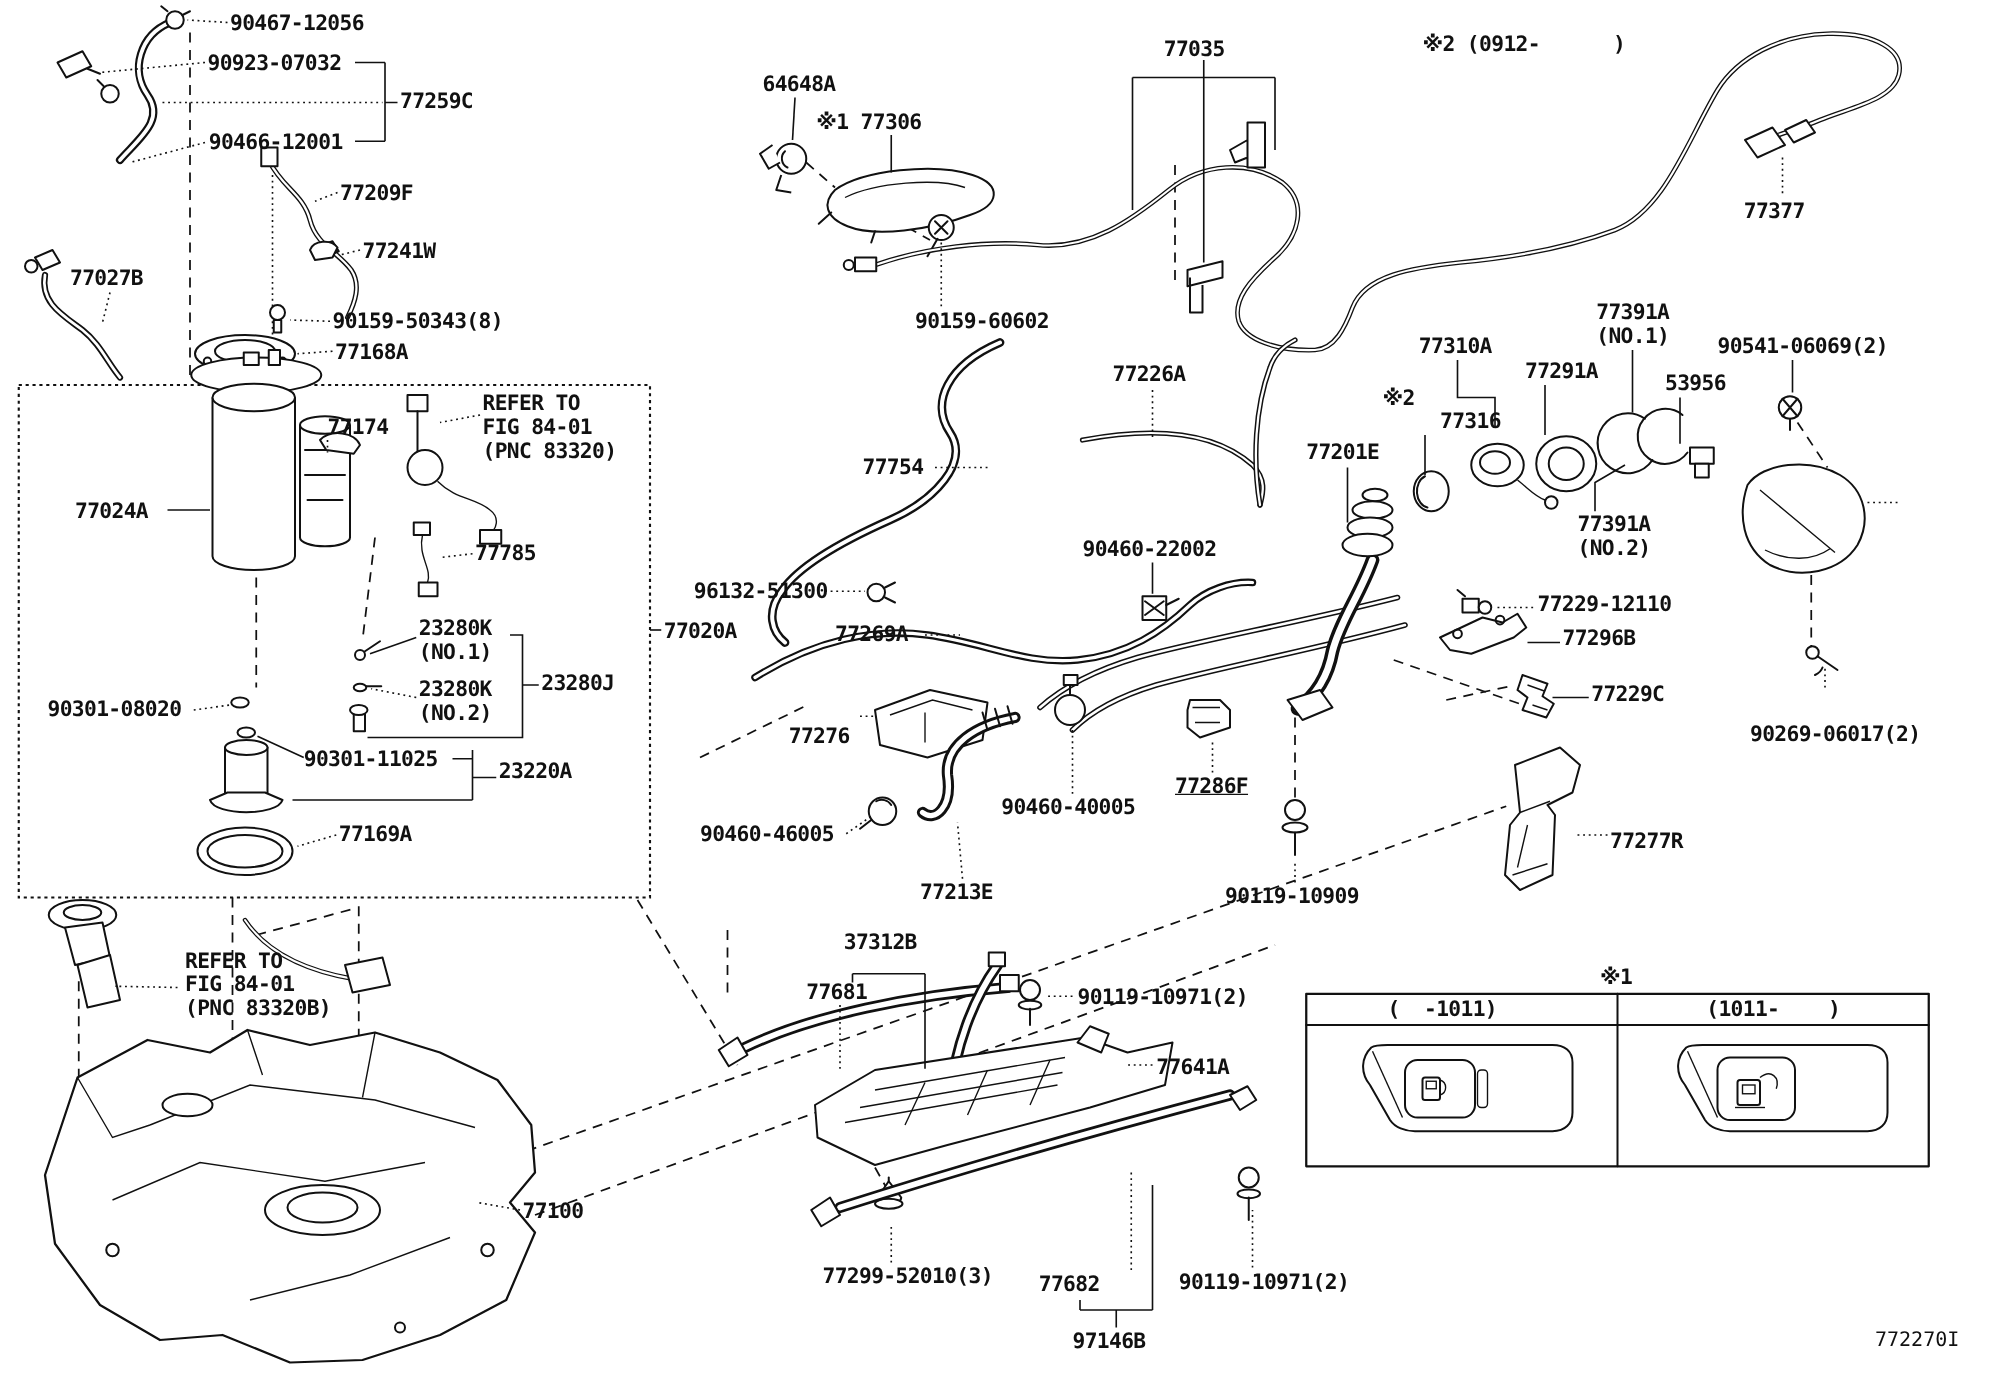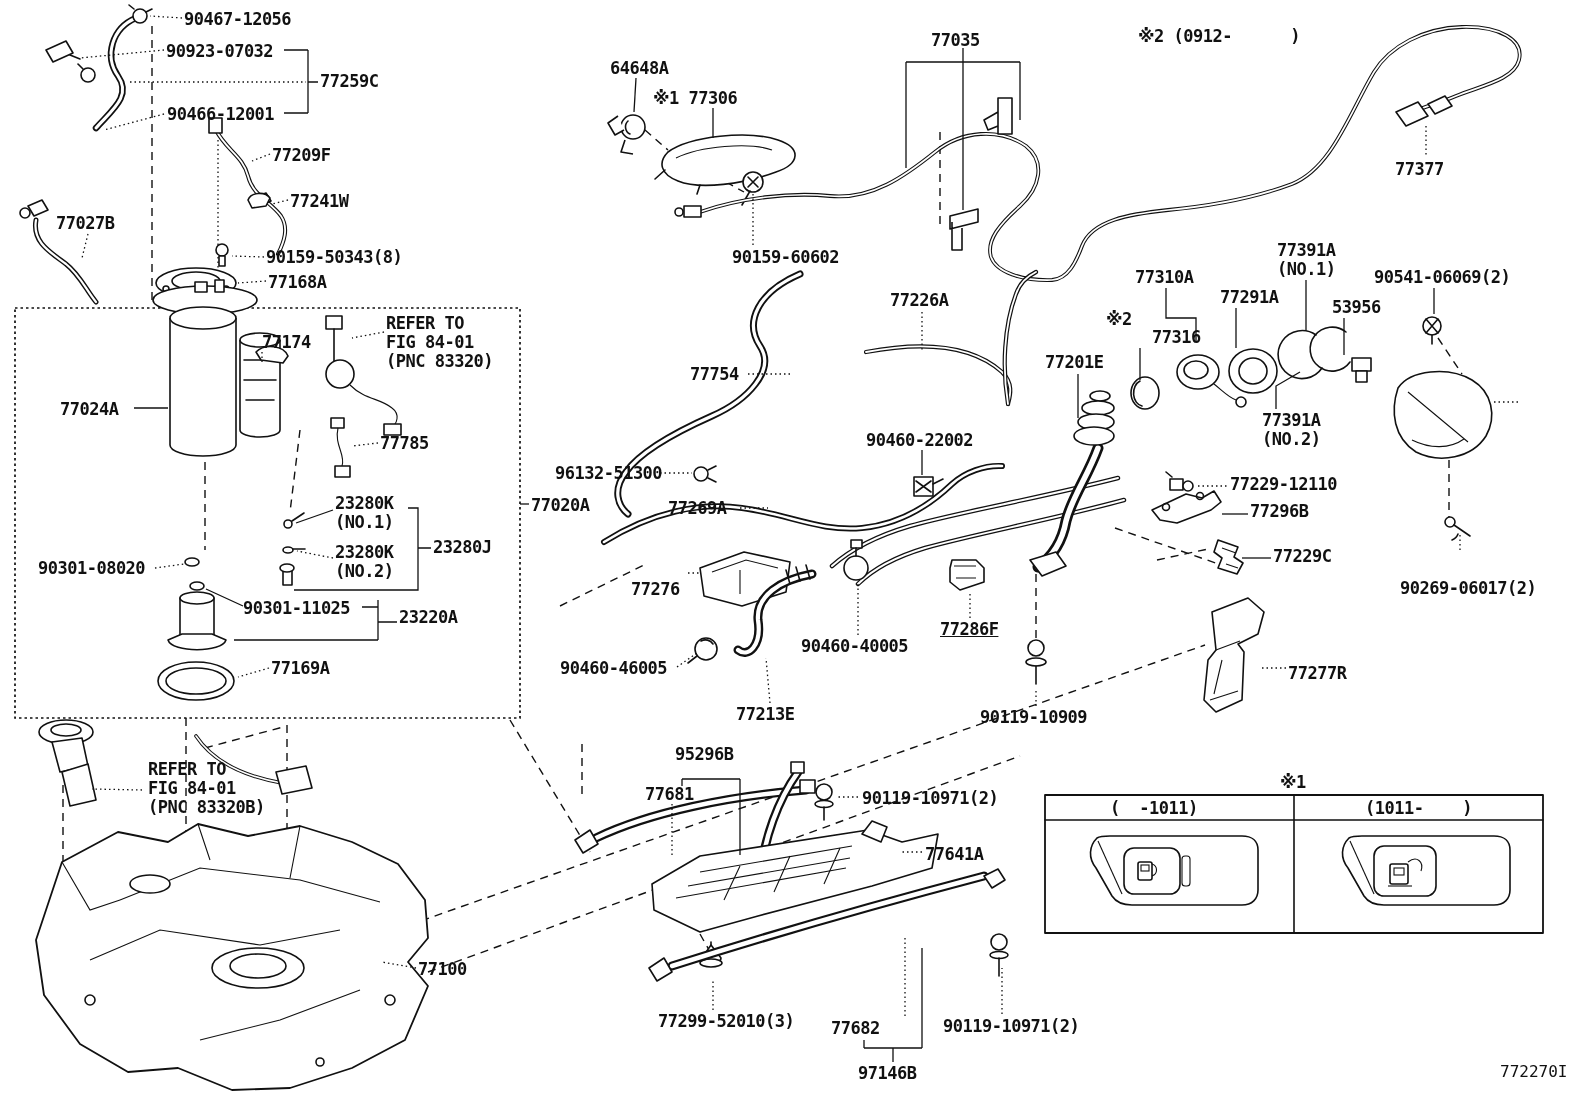--- a/index.html
+++ b/index.html
@@ -512,21 +512,21 @@
       <div class="lbl" style="left: 1250px; top: 502px;">77296B</div>
       <div class="lbl" style="left: 631px; top: 580px; text-align: right;">77276</div>
       <div class="lbl" style="left: 1273px; top: 547px;">77229C</div>
       <div class="lbl" style="left: 1400px; top: 579px;">90269-06017(2)</div>
       <div class="lbl" style="left: 560px; top: 659px;">90460-46005</div>
       <div class="lbl" style="left: 940px; top: 620px; text-decoration: underline;">77286F</div>
       <div class="lbl" style="left: 801px; top: 637px;">90460-40005</div>
       <div class="lbl" style="left: 736px; top: 705px;">77213E</div>
       <div class="lbl" style="left: 980px; top: 708px;">90119-10909</div>
       <div class="lbl" style="left: 1288px; top: 664px;">77277R</div>
-      <div class="lbl" style="left: 675px; top: 745px;">95296B</div>
+      <div class="lbl" style="left: 675px; top: 745px;">37312B</div>
       <div class="lbl" style="left: 645px; top: 785px;">77681</div>
       <div class="lbl" style="left: 862px; top: 789px;">90119-10971(2)</div>
       <div class="lbl" style="left: 925px; top: 845px;">77641A</div>
       <div class="lbl" style="left: 658px; top: 1012px;">77299-52010(3)</div>
       <div class="lbl" style="left: 831px; top: 1019px;">77682</div>
       <div class="lbl" style="left: 943px; top: 1017px;">90119-10971(2)</div>
       <div class="lbl" style="left: 858px; top: 1064px;">97146B</div>
     </div>
 
 </div>

